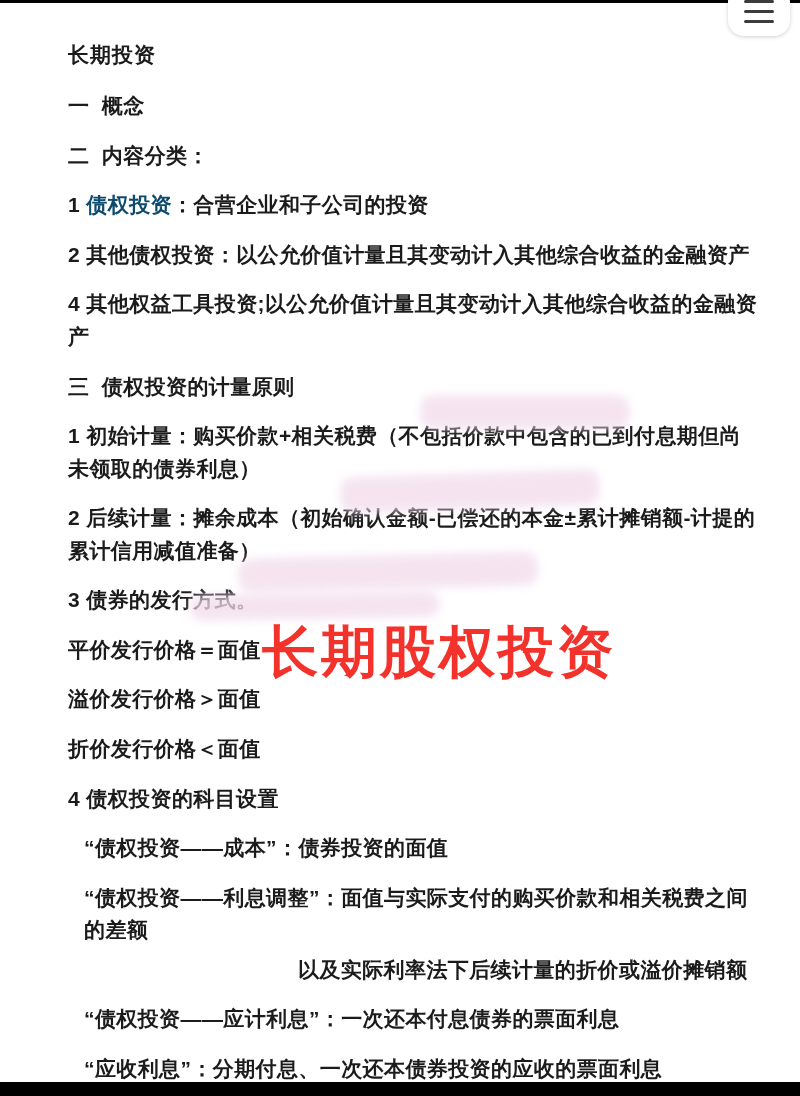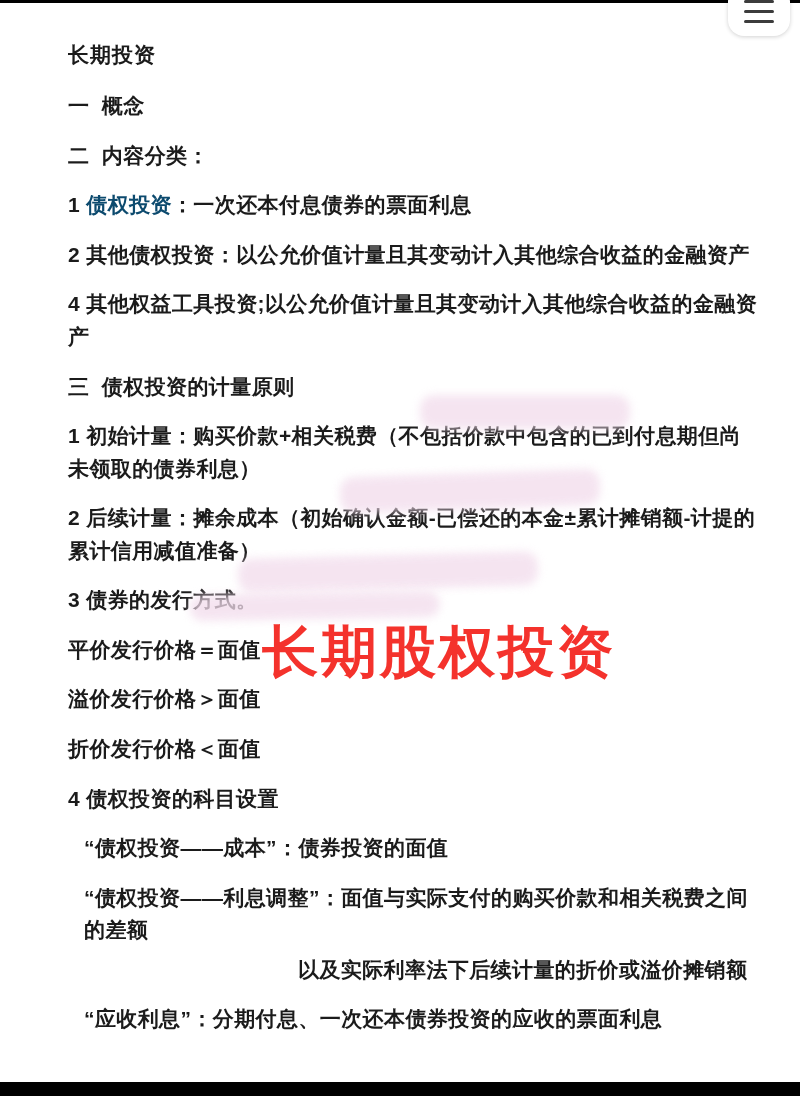--- a/index.html
+++ b/index.html
@@ -129,34 +129,35 @@
 
 <div class="bar-top"></div>
 
 <div class="doc">
 
   <div class="content">
     <div class="title">长期投资</div>
     <div id="lines-container">
         <div class="line-item bold"><span>一  概念</span></div>
         <div class="line-item bold"><span>二  内容分类：</span></div>
-        <div class="line-item bold"><span class="num">1 </span><span class="red">债权投资</span><span>：一次还本付息债券的票面利息</span></div>
+        <div class="line-item bold"><span class="num">1 </span><span class="red">债权投资</span><span>：合营企业和子公司的投资</span></div>
         <div class="line-item bold"><span class="num">2 </span><span>其他债权投资：以公允价值计量且其变动计入其他综合收益的金融资产</span></div>
         <div class="line-item bold"><span class="num">4 </span><span>其他权益工具投资;以公允价值计量且其变动计入其他综合收益的金融资产</span></div>
         <div class="line-item bold"><span>三  债权投资的计量原则</span></div>
         <div class="line-item bold"><span>1 初始计量：购买价款+相关税费（不包括价款中包含的已到付息期但尚未领取的债券利息）</span></div>
         <div class="line-item bold"><span>2 后续计量：摊余成本（初始确认金额-已偿还的本金±累计摊销额-计提的累计信用减值准备）</span></div>
         <div class="line-item bold"><span>3 债券的发行方式。</span></div>
         <div class="line-item bold"><span>平价发行价格＝面值</span></div>
         <div class="line-item bold"><span>溢价发行价格＞面值</span></div>
         <div class="line-item bold"><span>折价发行价格＜面值</span></div>
         <div class="line-item bold"><span>4 债权投资的科目设置</span></div>
         <div class="line-item bold indent-1"><span>“债权投资——成本”：债券投资的面值</span></div>
         <div class="line-item bold indent-1"><span>“债权投资——利息调整”：面值与实际支付的购买价款和相关税费之间的差额</span></div>
         <div class="line-item bold indent-3"><span>以及实际利率法下后续计量的折价或溢价摊销额</span></div>
+        <div class="line-item bold indent-1"><span>“债权投资——应计利息”：一次还本付息债券的票面利息</span></div>
         <div class="line-item bold indent-1"><span>“应收利息”：分期付息、一次还本债券投资的应收的票面利息</span></div>
       </div>
   </div>
 
   <div class="smudge s1"></div>
   <div class="smudge s2"></div>
   <div class="smudge s3"></div>
   <div class="smudge s4"></div>
 
   <div class="watermark">长期股权投资</div>

